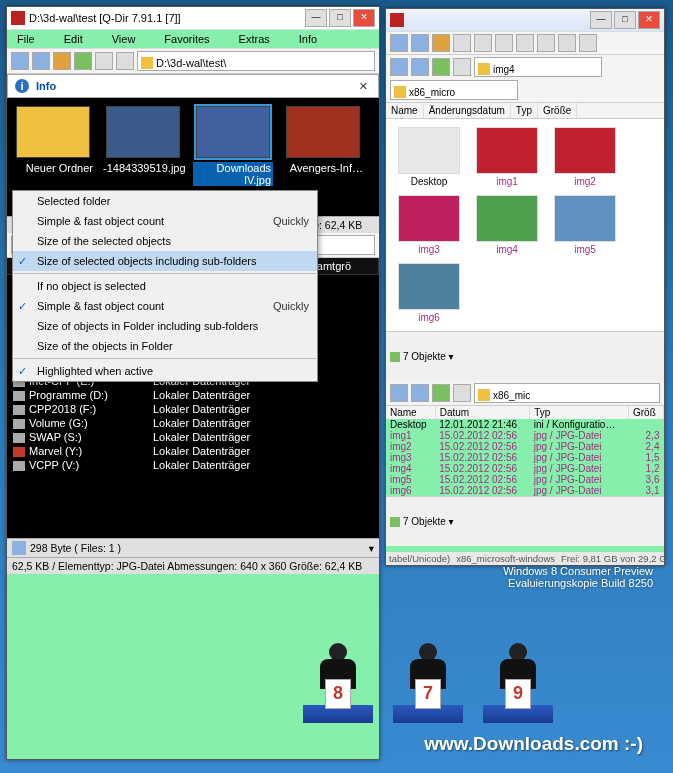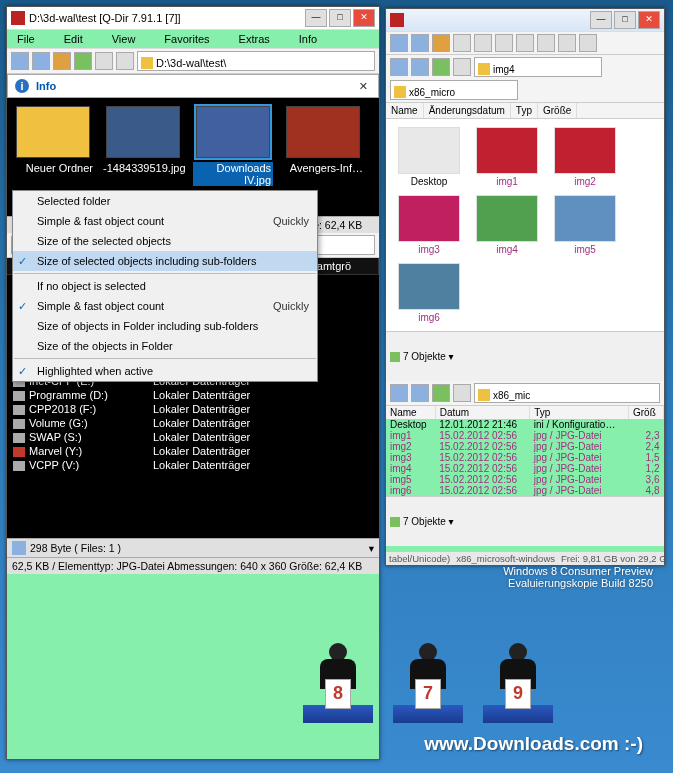--- a/index.html
+++ b/index.html
@@ -417,21 +417,21 @@
           <tr class="pink">
             <td><span class="ficon" style="background:#a03080"></span>img5</td>
             <td>15.02.2012 02:56</td>
             <td>jpg / JPG-Datei</td>
             <td class="size">3,6</td>
           </tr>
           <tr class="pink">
             <td><span class="ficon" style="background:#a03080"></span>img6</td>
             <td>15.02.2012 02:56</td>
             <td>jpg / JPG-Datei</td>
-            <td class="size">4,8</td>
+            <td class="size">3,1</td>
           </tr>
         </tbody>
       </table>
   </div>
   <div style="flex:1"></div>
   <div class="sec-status">
       <span class="gficon"></span>
       <span>7 Objekte ▾</span>
     </div>
   <div class="bottom-status" id="sec-bottom">

